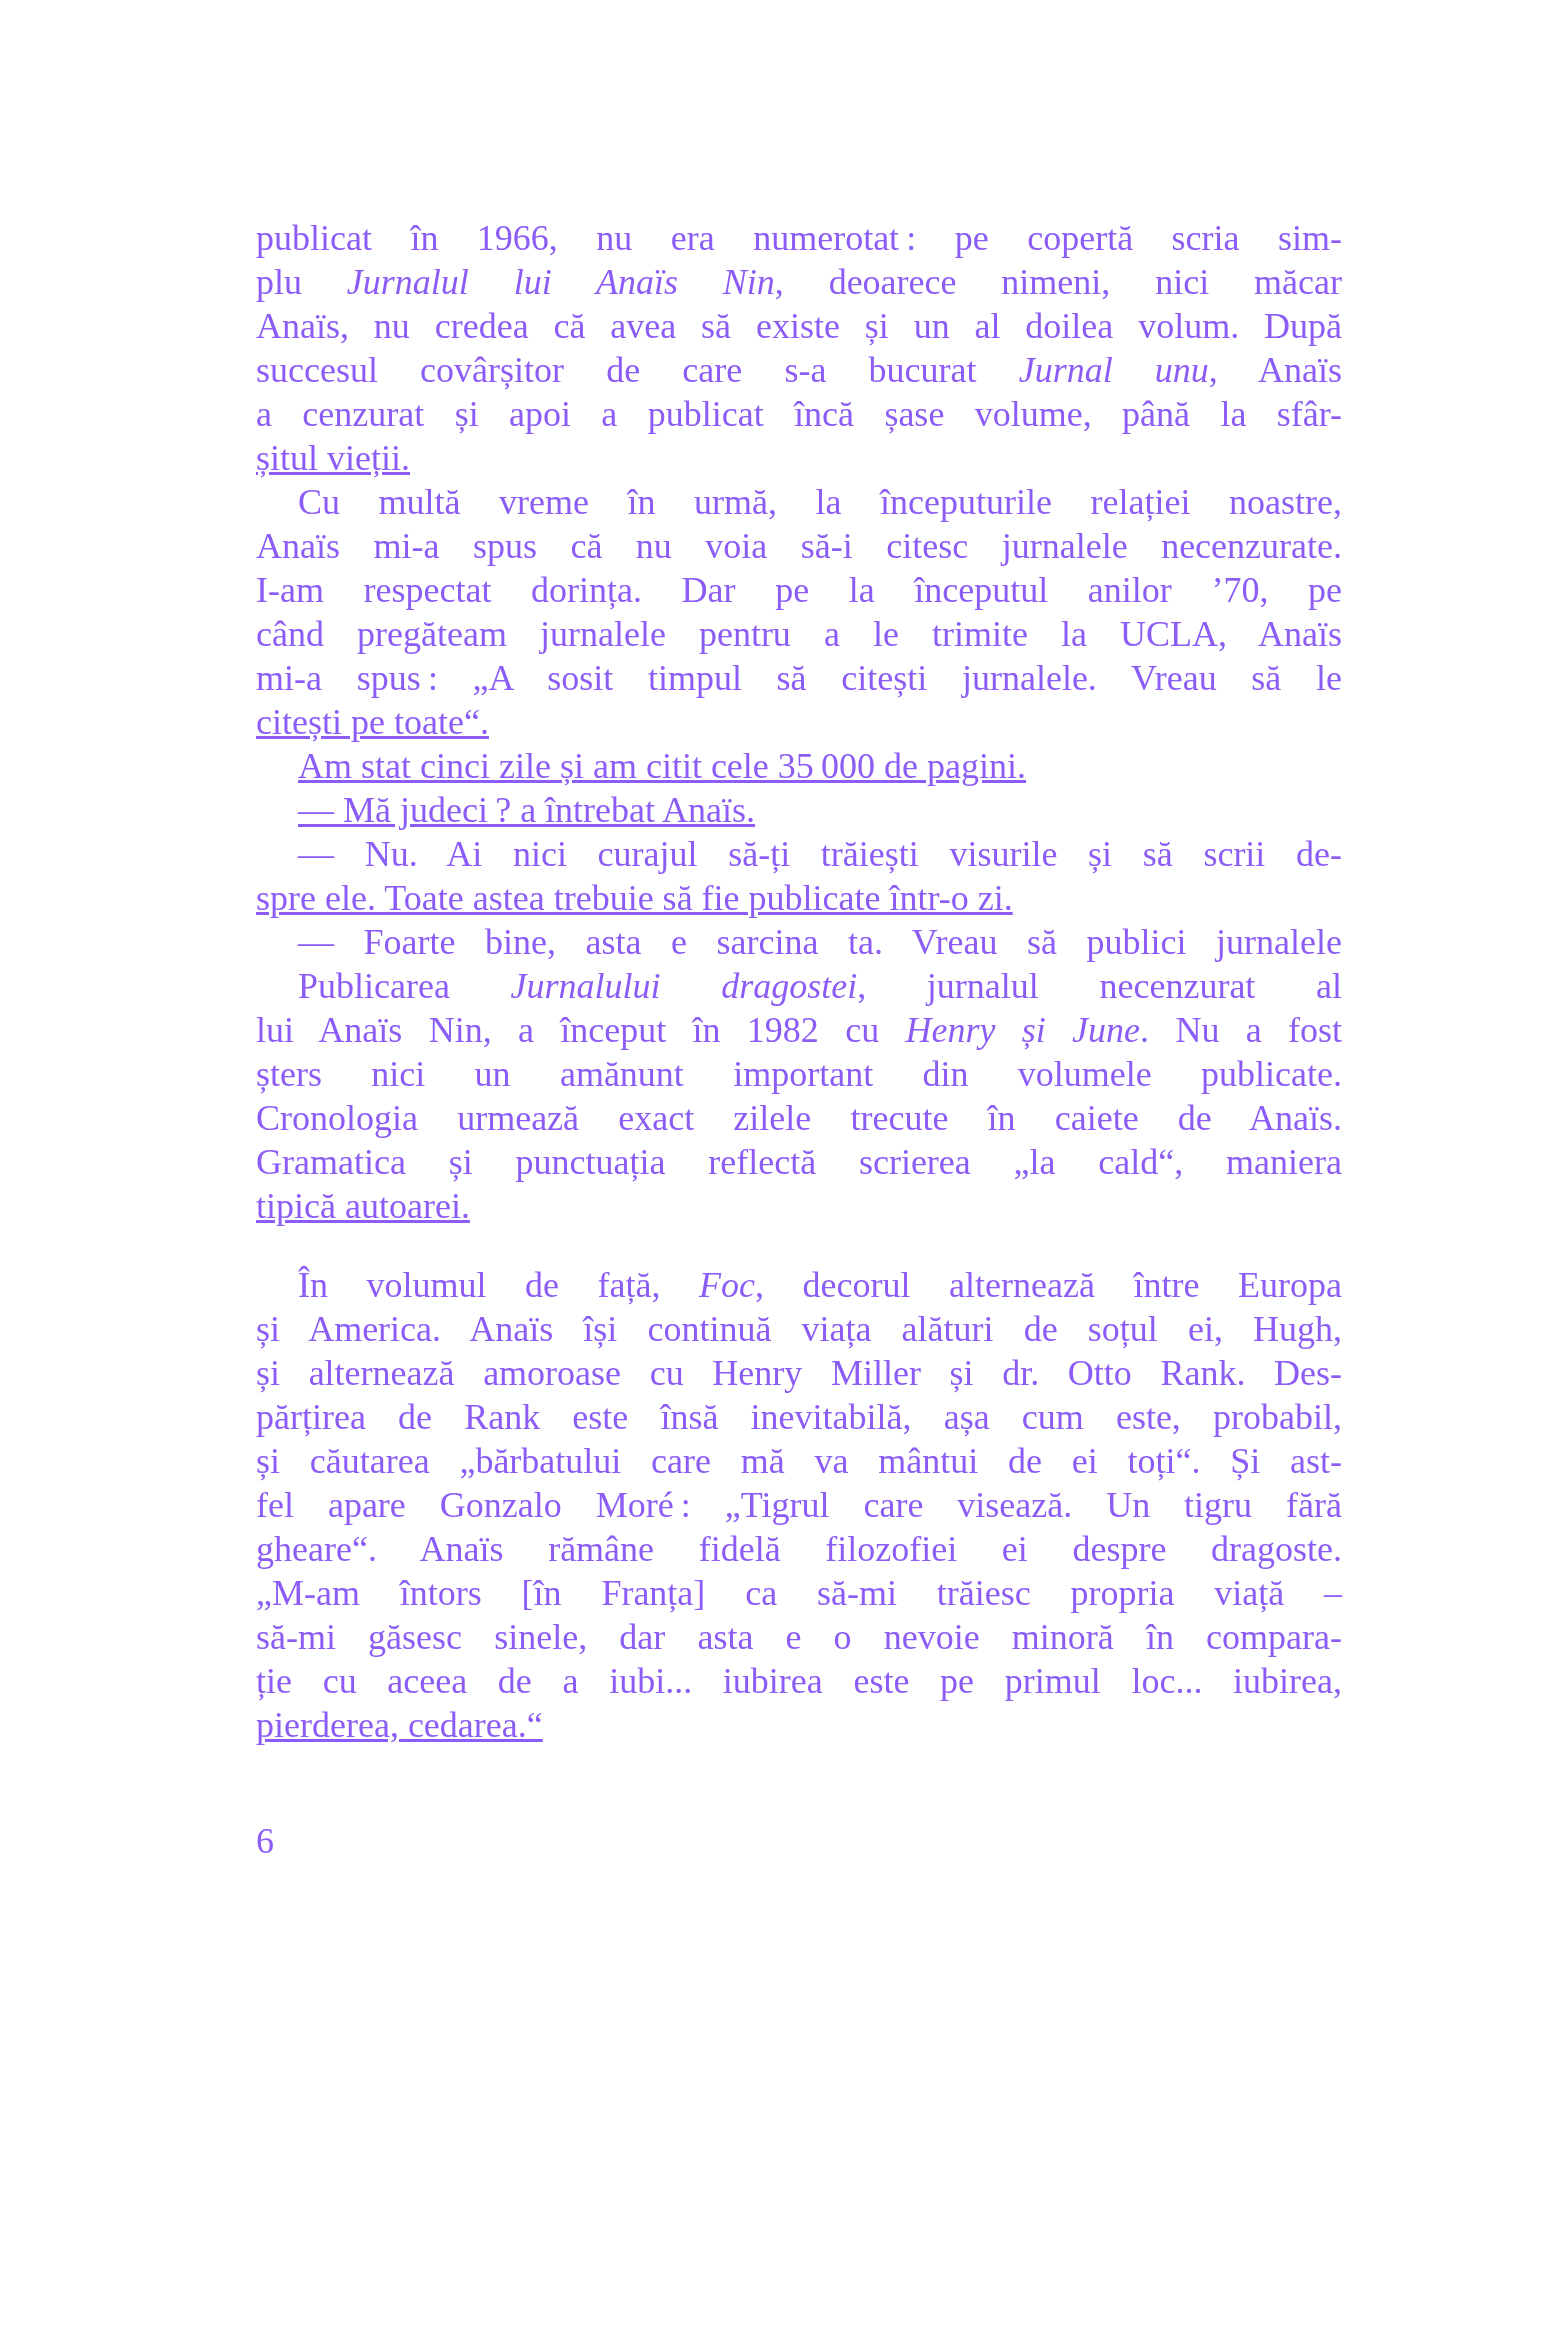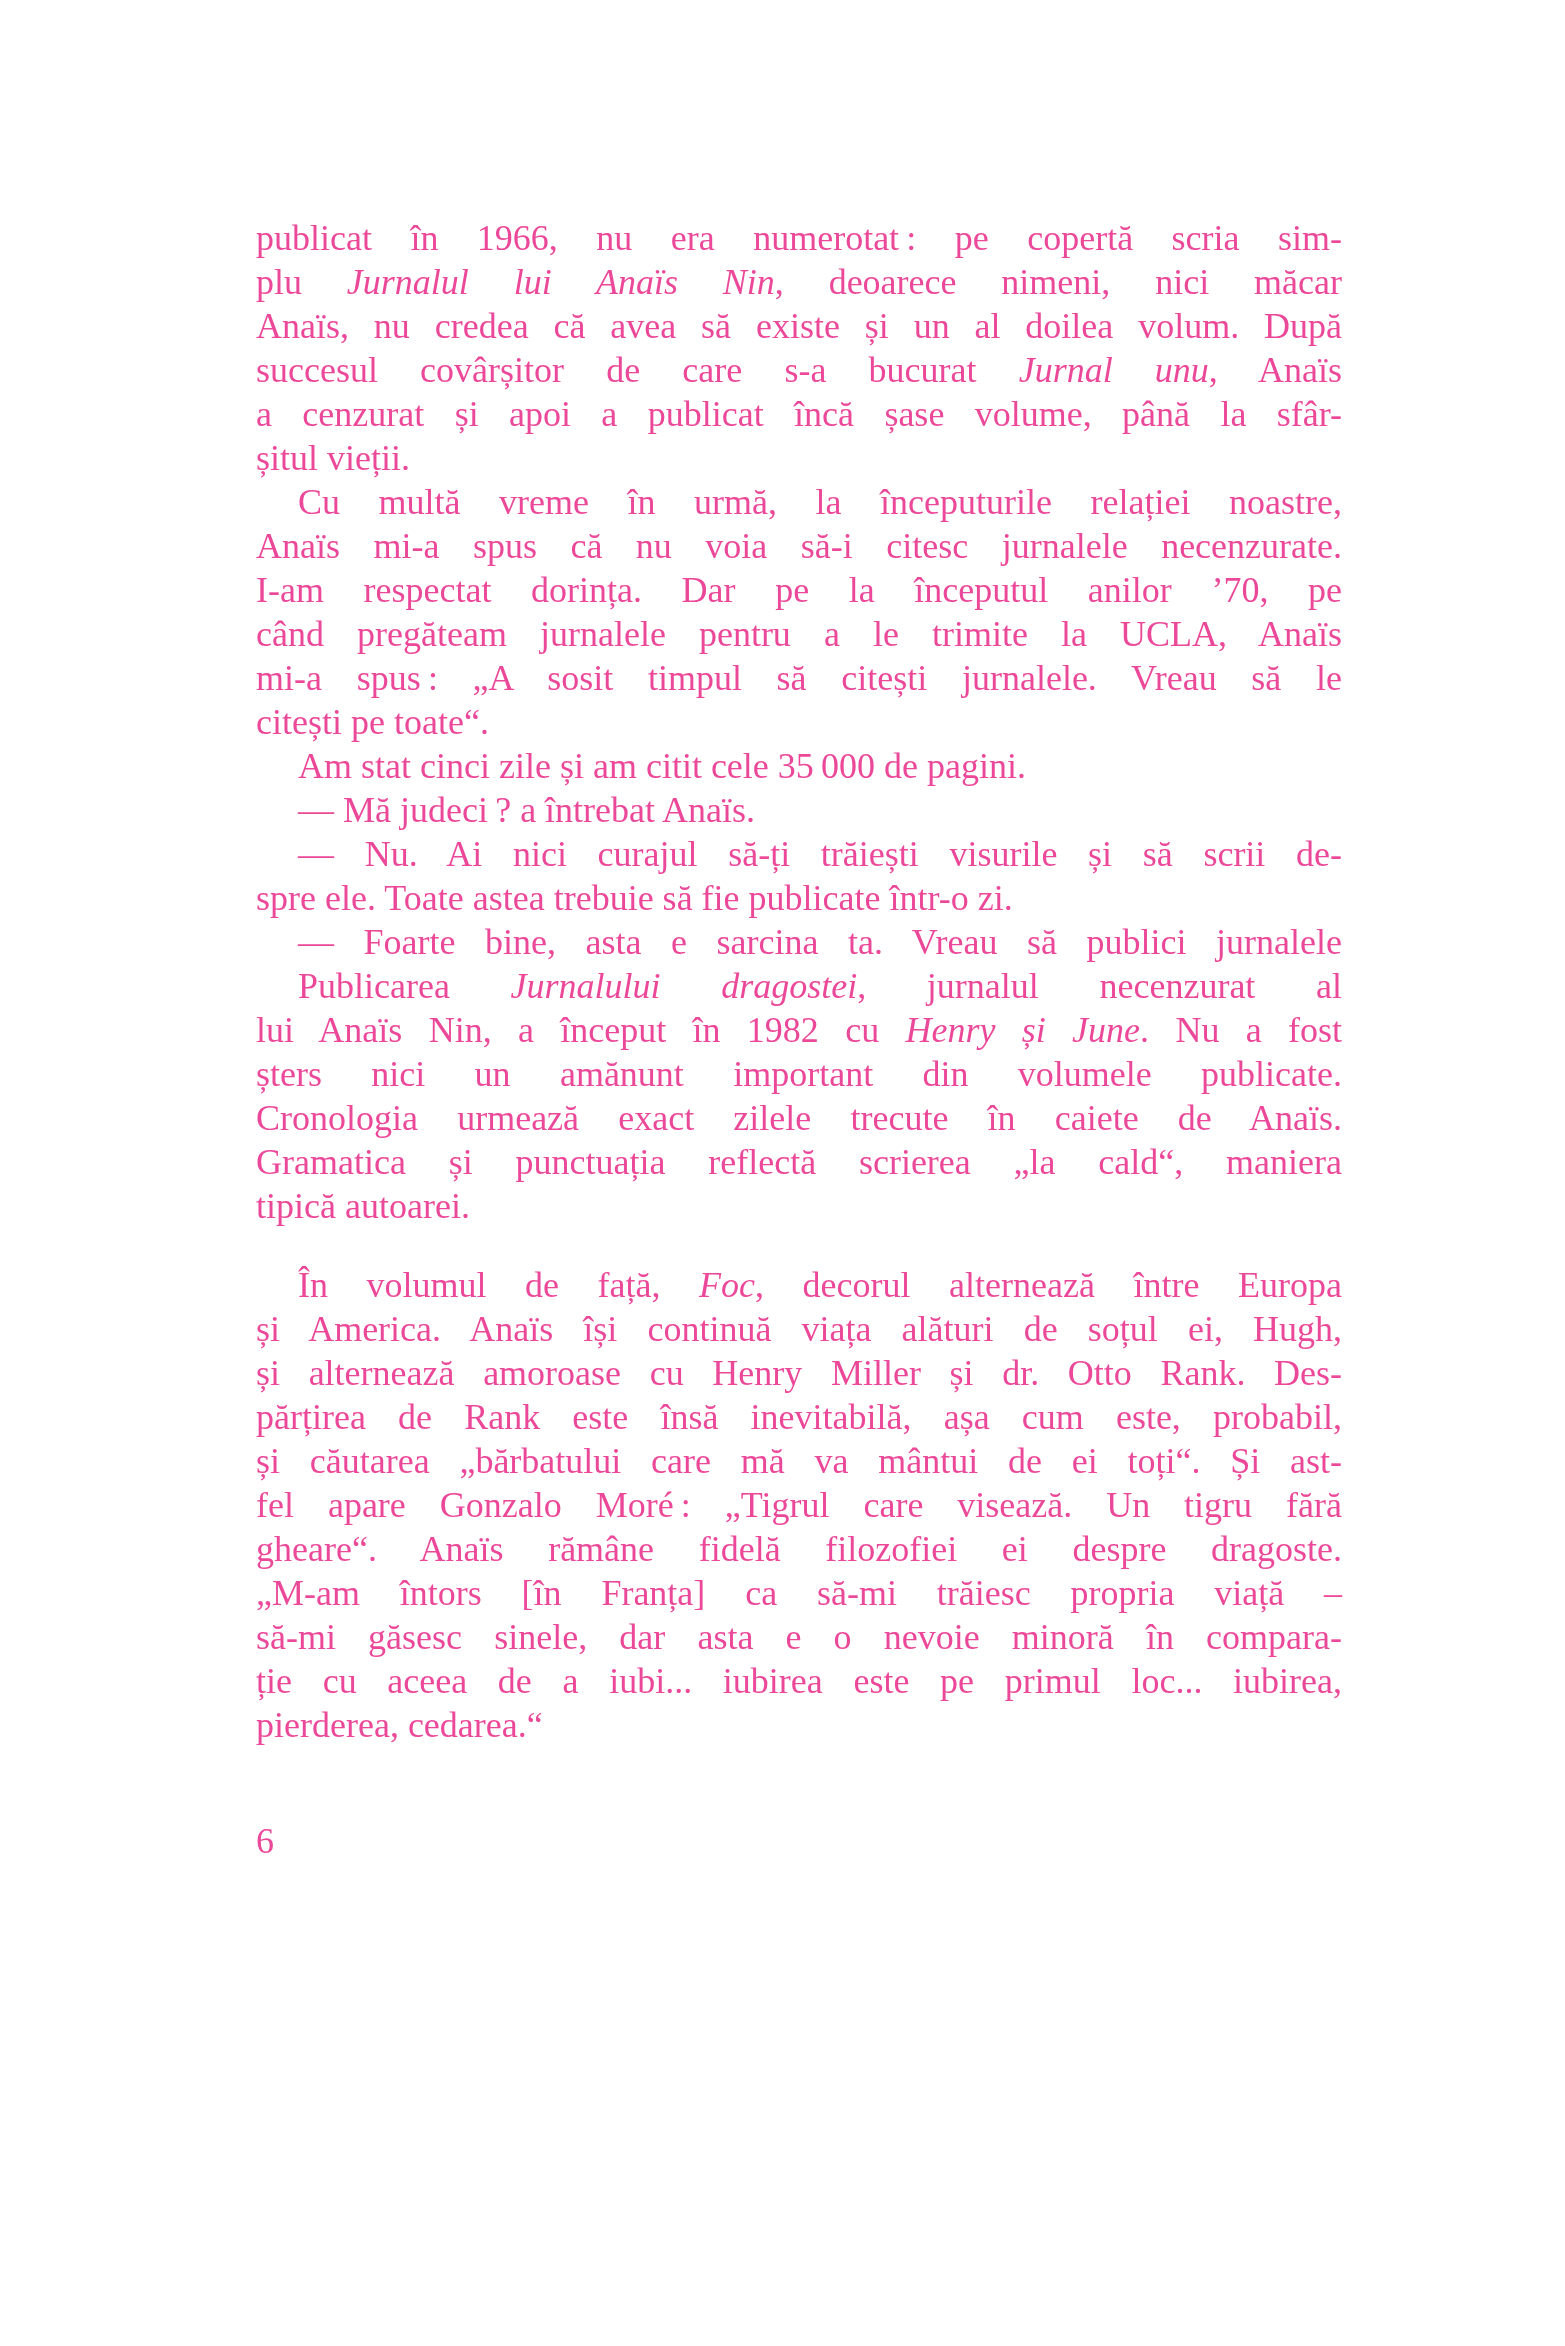--- a/index.html
+++ b/index.html
@@ -6,39 +6,39 @@
     margin: 0;
     padding: 0;
     background: #ffffff;
   }
   .page {
     position: relative;
     width: 1565px;
     height: 2347px;
     background: #ffffff;
     font-family: "Liberation Serif", "DejaVu Serif", serif;
-    color: #ec4899;
+    color: #8b5cf6;
     overflow: hidden;
   }
   .text-block {
     position: absolute;
     left: 256px;
     top: 216px;
     width: 1086px;
     font-size: 36px;
     line-height: 44px;
   }
   .para { margin: 0; }
   .para.spaced { margin-top: 35px; }
   .line {
     text-align: justify;
     text-align-last: justify;
     text-justify: inter-word;
   }
-  .line.last { text-align-last: left; }
+  .line.last { text-align-last: left; text-decoration: underline; }
   .para.indent .line:first-child { text-indent: 42px; }
   .line em { font-style: italic; }
   .page-number {
     position: absolute;
     left: 256px;
     top: 1819px;
     font-size: 36px;
     line-height: 44px;
   }
 </style>

